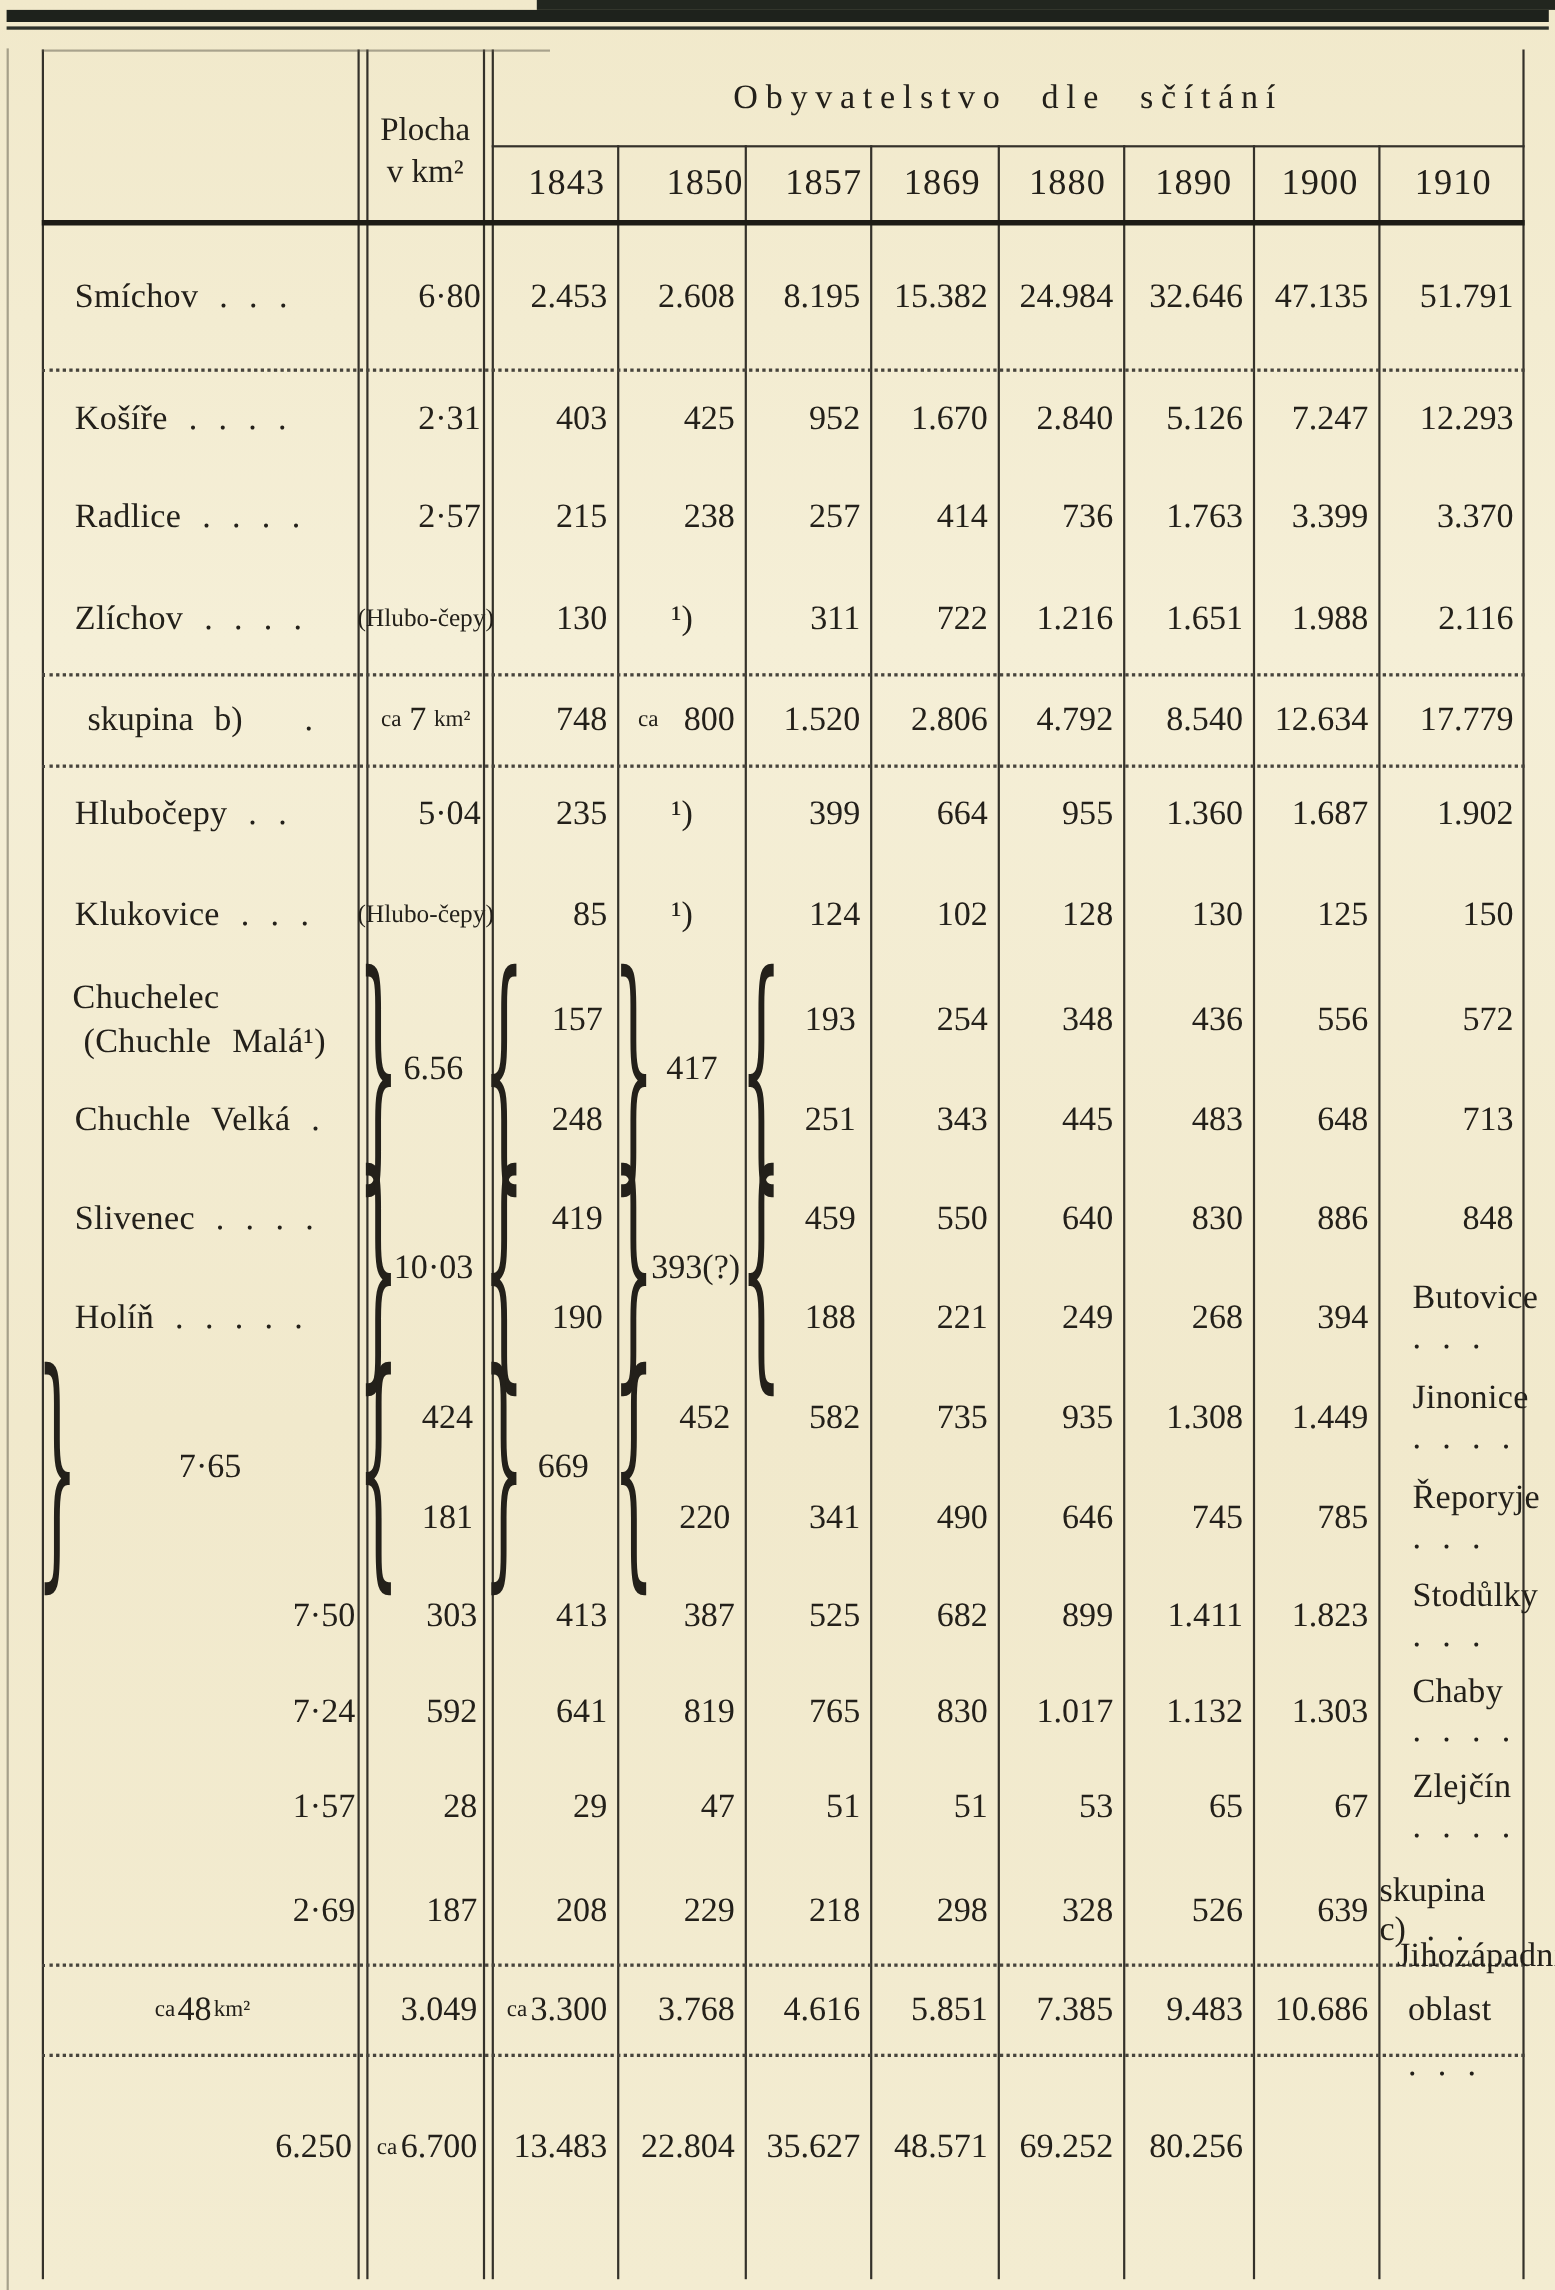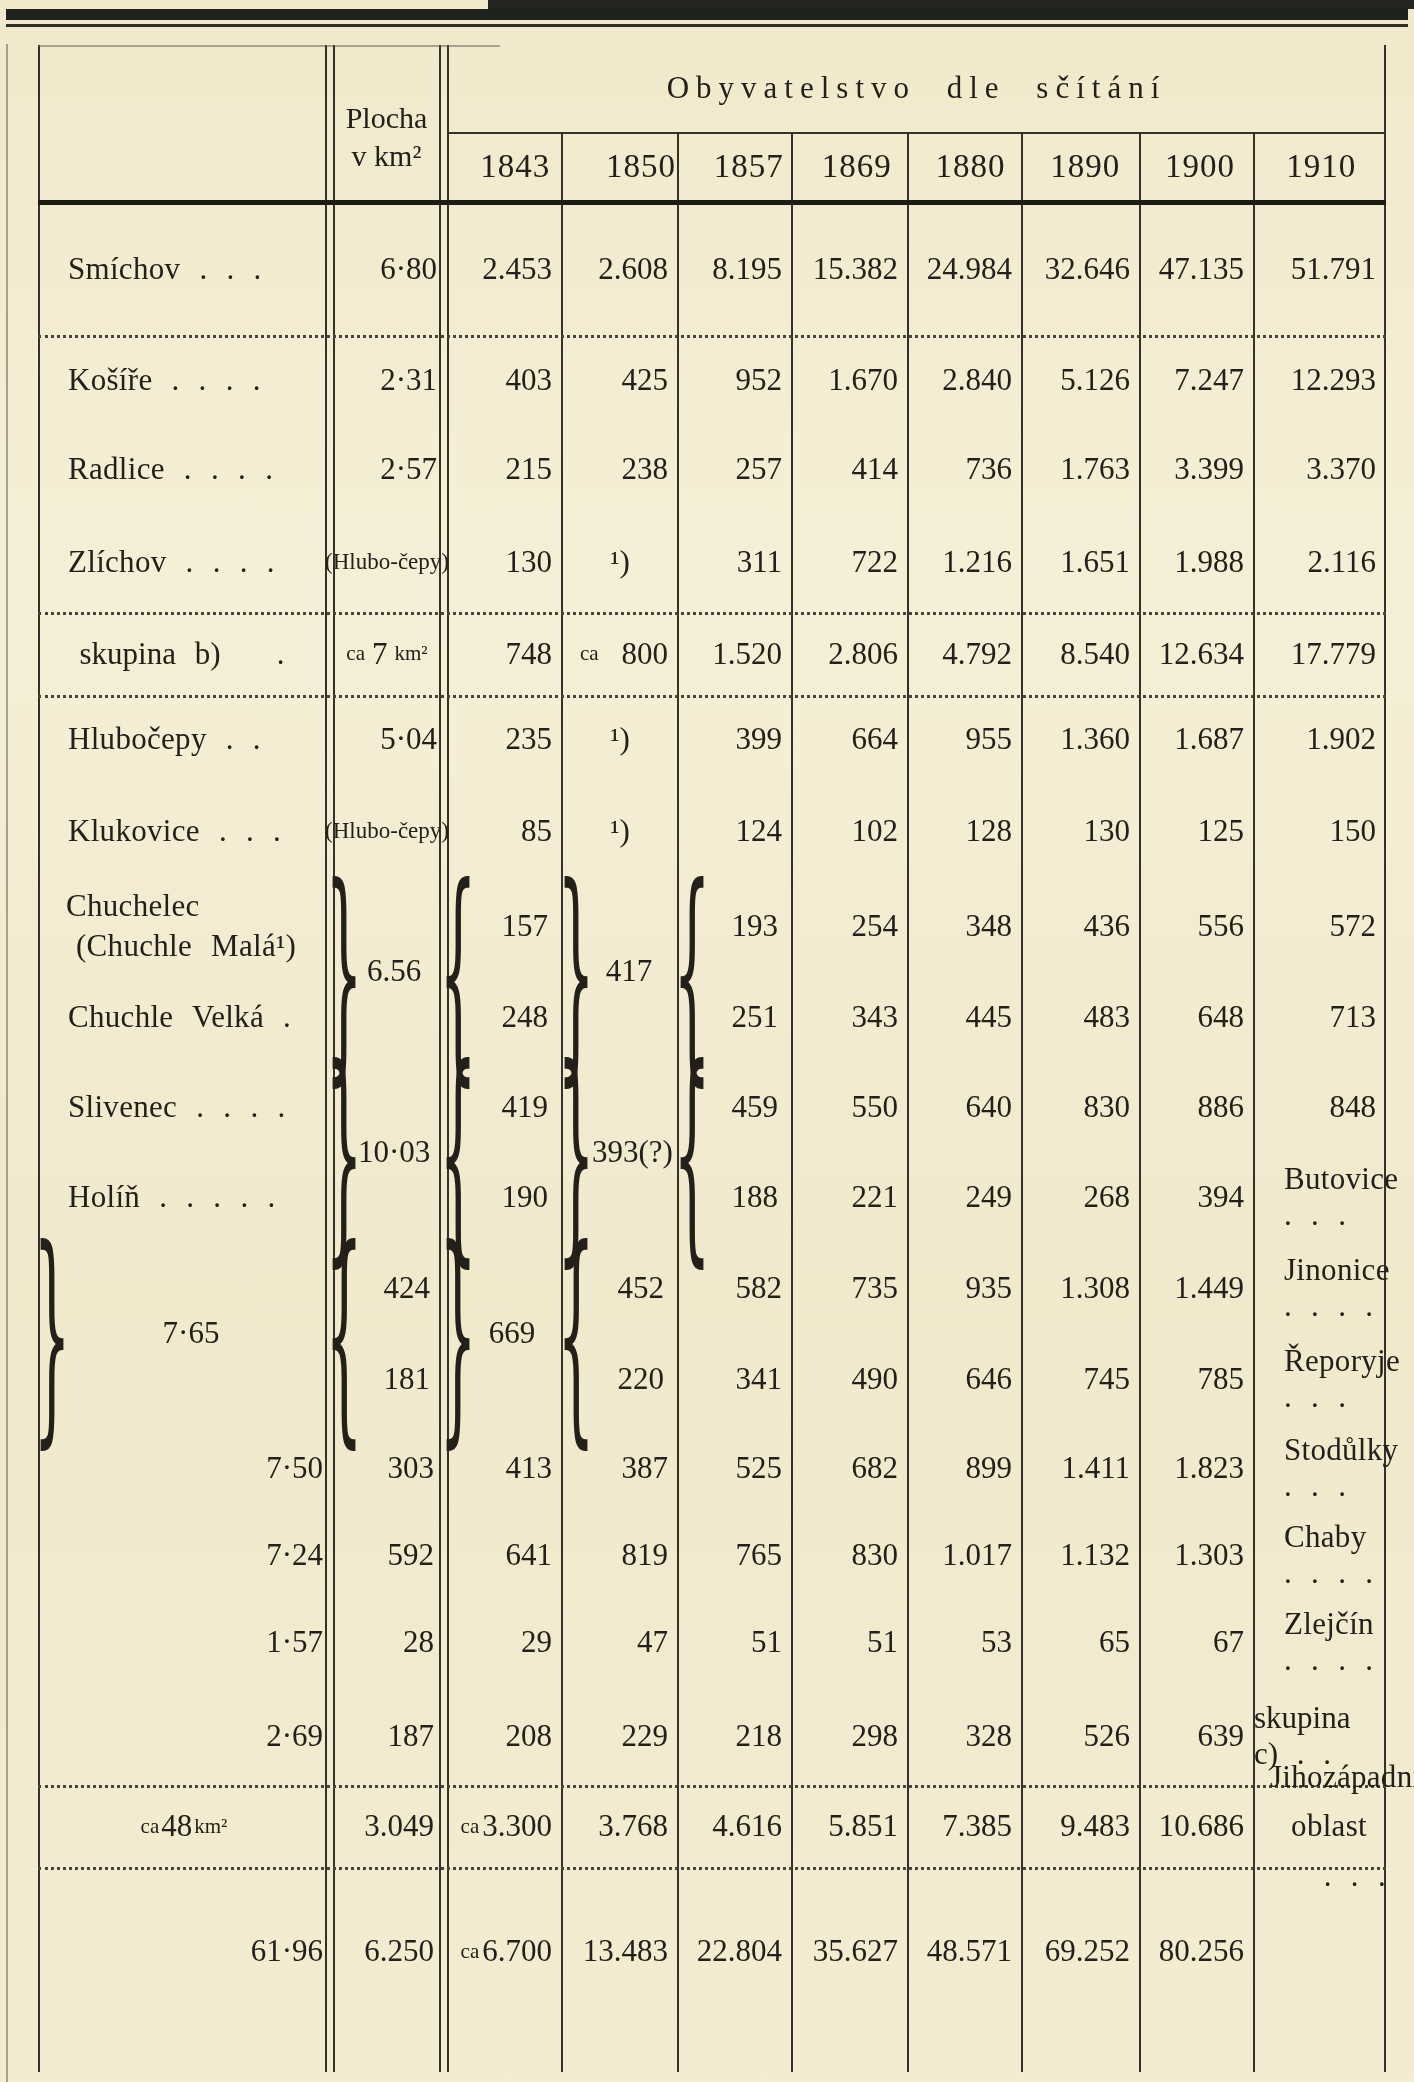--- a/index.html
+++ b/index.html
@@ -55,21 +55,21 @@
   .cap{font-size:21px;}
   .ag{justify-content:center;gap:7px;padding-right:0;}
   .at{justify-content:center;gap:2px;padding-right:0;}
   .sbv{justify-content:space-between;padding-left:18px;}
   .capr{margin-right:3px;}
 
   
   .two{flex-direction:column;align-items:flex-start;justify-content:center;line-height:1.3;padding-left:28px;word-spacing:11px;}
   .two .ind{margin-left:10px;}
   .jn{line-height:1.6;padding-left:16px;}
-  .jn .ind{text-align:right;}
+  .jn .ind{}
 
   
   .br{display:flex;align-items:center;justify-content:center;width:28px;flex:0 0 28px;
       font-family:"DejaVu Serif",serif;font-size:118px;line-height:1;
       transform:scale(.5,1.95);transform-origin:center;font-weight:400;}
   .gA{padding:0;justify-content:flex-start;}
   .gA .gv{flex:1;text-align:center;padding-right:14px;}
   .gM{padding:0;justify-content:flex-start;}
   .gM .gv{flex:1;text-align:center;padding-right:10px;}
   .gM.gl .gv{text-align:left;padding-left:2px;}
@@ -388,21 +388,20 @@
       <div class="c">4.616</div>
       <div class="c">5.851</div>
       <div class="c">7.385</div>
       <div class="c">9.483</div>
       <div class="c">10.686</div>
 
       <div class="c n two jn">
         <span>Jihozápadní</span>
         <span class="ind">oblast&nbsp; . . .</span>
       </div>
-      <div class="c a">61·96</div>
       <div class="c">6.250</div>
       <div class="c">
         <span class="cap capr">ca</span>
         <span>6.700</span>
       </div>
       <div class="c">13.483</div>
       <div class="c">22.804</div>
       <div class="c">35.627</div>
       <div class="c">48.571</div>
       <div class="c">69.252</div>

